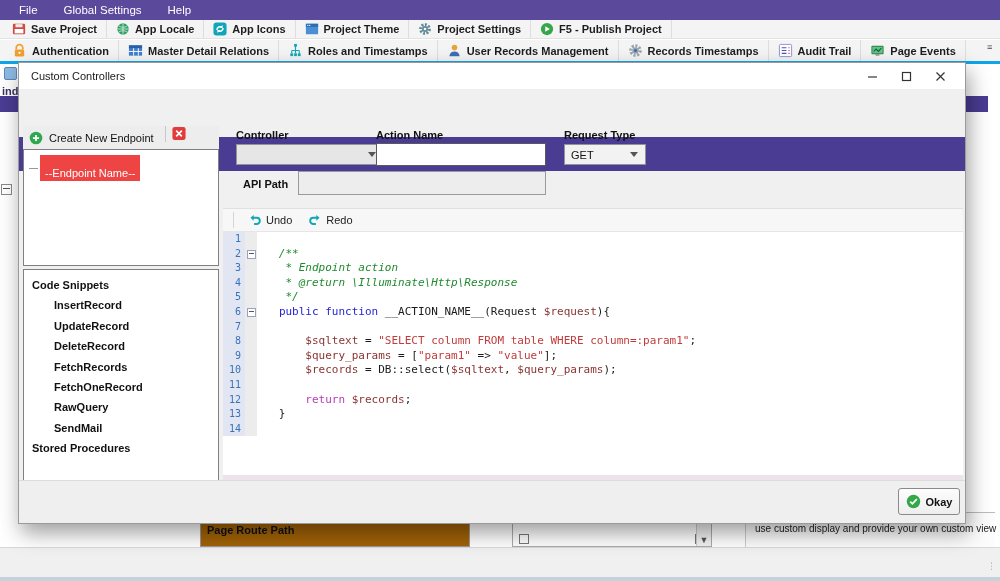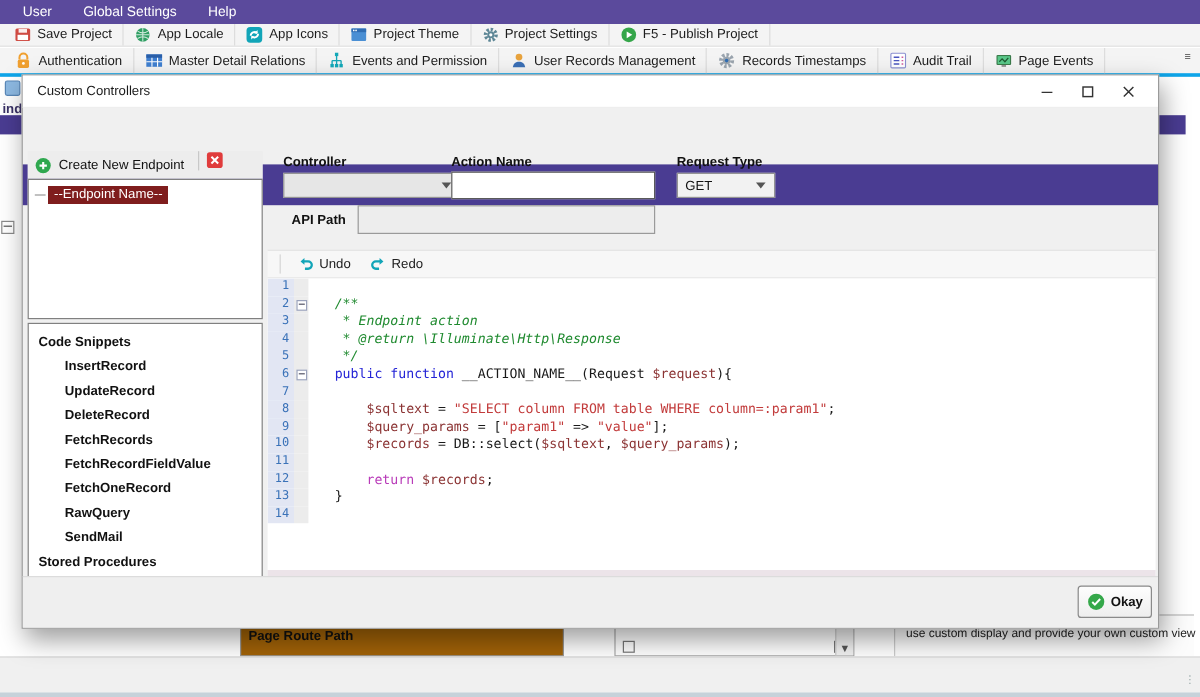--- a/index.html
+++ b/index.html
@@ -6,21 +6,21 @@
   body{width:1000px;height:581px;position:relative;overflow:hidden;background:#fff;
        font-family:"Liberation Sans", sans-serif;-webkit-font-smoothing:antialiased;}
   .abs{position:absolute;}
   
   .menubar{left:0;top:0;width:1000px;height:20px;background:#5b4a9c;display:flex;align-items:center;padding-left:6px;box-sizing:border-box;}
   .menu-item{color:#fff;font-size:11.5px;padding:0 13px;line-height:20px;cursor:default;}
   
   .toolbar{left:0;width:1000px;background:#f4f4f4;display:flex;align-items:center;box-sizing:border-box;padding-left:3px;}
   .toolbar1{top:20px;height:19px;border-bottom:1px solid #e2e2e2;}
   .toolbar2{top:40px;height:24px;border-bottom:3px solid #0ea5e9;}
-  .tb-item{display:flex;align-items:center;gap:5px;padding:0 9px;font-size:11px;font-weight:normal;color:#1d1d1d;height:100%;border-right:1px solid #ddd;white-space:nowrap;}
+  .tb-item{display:flex;align-items:center;gap:5px;padding:0 9px;font-size:11px;font-weight:bold;color:#1d1d1d;height:100%;border-right:1px solid #ddd;white-space:nowrap;}
   .tb-icon{display:inline-flex;width:14px;height:14px;}
   .toolbar2 .tb-icon{width:15px;height:15px;}
   .tb-icon svg{width:100%;height:100%;}
   .overflow-chip{left:987px;top:42px;width:10px;height:10px;font-size:9px;color:#444;line-height:10px;}
   
   .bg-band{left:0;top:96px;width:988px;height:16px;background:#4a3c92;}
   .bg-ind{left:2px;top:85px;font-size:11px;font-weight:bold;color:#3a3266;}
   .bg-doc{left:4px;top:67px;width:11px;height:11px;background:#8db9e2;border:1px solid #5a88b8;border-radius:2px;}
   .bg-expander{left:1px;top:184px;width:9px;height:9px;border:1px solid #8a8a8a;background:#fff;position:absolute;}
   .bg-expander::after{content:"";position:absolute;left:1px;right:1px;top:3px;height:1px;background:#555;}
@@ -48,21 +48,21 @@
   
   .create-bar{position:absolute;left:4px;top:63px;width:196px;height:23px;background:#ededed;display:flex;align-items:flex-start;}
   .create-btn{display:flex;align-items:center;gap:6px;padding:0 6px;font-size:11px;color:#111;height:100%;}
   .create-btn .ic{width:14px;height:14px;display:inline-flex;}
   .vdiv{width:1px;height:16px;background:#c8c8c8;margin:0 5px;}
   .del-btn{width:16px;height:15px;display:inline-flex;}
   .create-bar svg{width:100%;height:100%;}
   .endpoint-tree{position:absolute;left:4px;top:86px;width:196px;height:117px;background:#fff;border:1px solid #808080;box-sizing:border-box;}
   .tree-row{display:flex;align-items:center;margin-top:5px;}
   .tree-dash{width:9px;height:1px;background:#999;margin-left:5px;margin-right:2px;}
-  .tree-sel{background:#7f1d1d;color:#fff;font-size:11px;padding:1px 5px 2px;}
+  .tree-sel{background:#ef4444;color:#fff;font-size:11px;padding:12px 5px 2px;}
   .snippets{position:absolute;left:4px;top:206px;width:196px;height:212px;background:#fff;border:1px solid #808080;box-sizing:border-box;padding-top:5px;}
   .sn-item{font-size:11px;font-weight:bold;color:#111;height:20.4px;line-height:20.4px;white-space:nowrap;}
   .sn-item.lvl0{padding-left:8px;}
   .sn-item.lvl1{padding-left:30px;}
   
   .flabel{position:absolute;font-size:11px;font-weight:bold;color:#111;}
   .combo{position:absolute;border:1px solid #949494;background:#e6e6e6;box-sizing:border-box;display:flex;align-items:center;}
   .combo .val{flex:1;font-size:11px;color:#111;padding-left:6px;}
   .combo .chev{width:0;height:0;border-left:4px solid transparent;border-right:4px solid transparent;border-top:5px solid #555;margin-right:7px;}
   .tinput{position:absolute;border:1px solid #5a5a5a;background:#fff;box-sizing:border-box;font-size:11px;padding:0 5px;font-family:"Liberation Sans",sans-serif;}
@@ -91,21 +91,21 @@
   .dlg-footer{position:absolute;left:0;right:0;bottom:0;height:42px;background:#efefef;border-top:1px solid #dcdcdc;}
   .okay-btn{position:absolute;right:5px;bottom:8px;width:62px;height:27px;border:1px solid #8a8a8a;border-radius:3px;background:linear-gradient(#fdfdfd,#eee);display:flex;align-items:center;justify-content:center;gap:5px;box-sizing:border-box;}
   .okay-btn .ic{width:15px;height:15px;display:inline-flex;}
   .okay-btn svg{width:100%;height:100%;}
   .okay-btn span.lbl{font-size:11px;font-weight:bold;color:#111;}
 </style>
 </head>
 <body>
 
 <div class="abs menubar" id="menubar">
-    <div class="menu-item">User</div>
+    <div class="menu-item">File</div>
     <div class="menu-item">Global Settings</div>
     <div class="menu-item">Help</div>
   </div>
 <div class="abs toolbar toolbar1" id="toolbar1">
     <div class="tb-item">
       <span class="tb-icon">
         <svg viewBox="0 0 16 16">
           <rect x="1" y="2" width="14" height="12" rx="1.5" fill="#cf4a42"></rect>
           <rect x="4" y="2.5" width="8" height="3.5" fill="#fff" opacity=".9"></rect>
           <rect x="3" y="8" width="10" height="5" fill="#fff"></rect>
@@ -189,21 +189,21 @@
     <div class="tb-item">
       <span class="tb-icon">
         <svg viewBox="0 0 16 16">
           <path d="M8 3v5M4 8v3M8 8v3M12 8v3M4 8h8" stroke="#13a8b8" stroke-width="1.2" fill="none"></path>
           <rect x="6.5" y="1" width="3" height="3" fill="#13a8b8"></rect>
           <rect x="2.5" y="11" width="3" height="3" fill="#13a8b8"></rect>
           <rect x="6.5" y="11" width="3" height="3" fill="#13a8b8"></rect>
           <rect x="10.5" y="11" width="3" height="3" fill="#13a8b8"></rect>
         </svg>
       </span>
-      <span>Events and Permission</span>
+      <span>Roles and Timestamps</span>
     </div>
     <div class="tb-item">
       <span class="tb-icon">
         <svg viewBox="0 0 16 16">
           <circle cx="8" cy="4.8" r="3" fill="#e8a33d"></circle>
           <path d="M2.5 14c.5-3.5 2.8-5 5.5-5s5 1.5 5.5 5z" fill="#3a6fb5"></path>
         </svg>
       </span>
       <span>User Records Management</span>
     </div>
@@ -322,21 +322,20 @@
       <span class="tree-dash"></span>
       <span class="tree-sel">--Endpoint Name--</span>
     </div>
   </div>
   <div class="snippets" id="snippets">
       <div class="sn-item lvl0">Code Snippets</div>
       <div class="sn-item lvl1">InsertRecord</div>
       <div class="sn-item lvl1">UpdateRecord</div>
       <div class="sn-item lvl1">DeleteRecord</div>
       <div class="sn-item lvl1">FetchRecords</div>
-      <div class="sn-item lvl1">FetchRecordFieldValue</div>
       <div class="sn-item lvl1">FetchOneRecord</div>
       <div class="sn-item lvl1">RawQuery</div>
       <div class="sn-item lvl1">SendMail</div>
       <div class="sn-item lvl0">Stored Procedures</div>
     </div>
 
   <div class="flabel" style="left:217px;top:66px;">Controller</div>
   <div class="combo" style="left:217px;top:81px;width:148px;height:21px;">
     <span class="val"></span>
     <span class="chev"></span>

